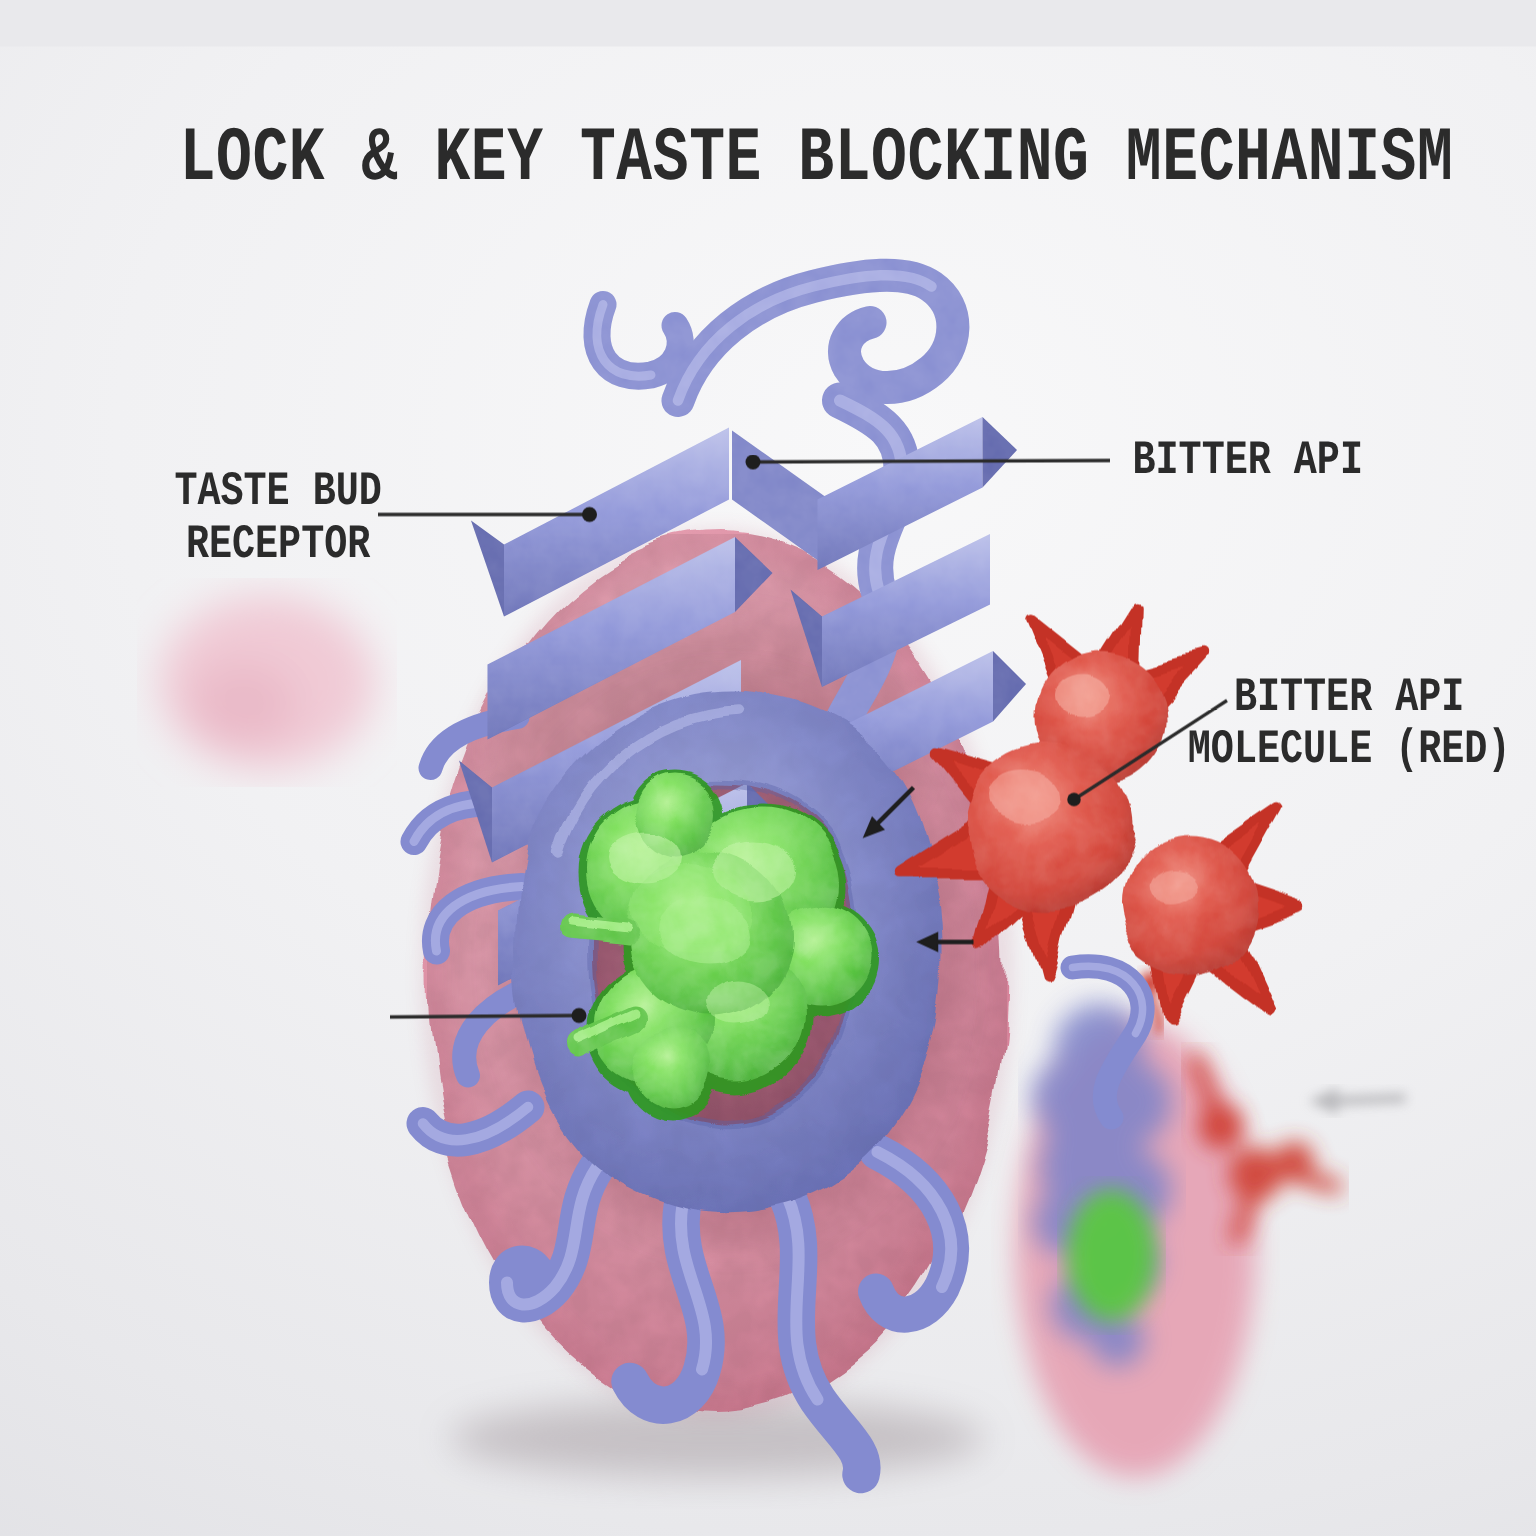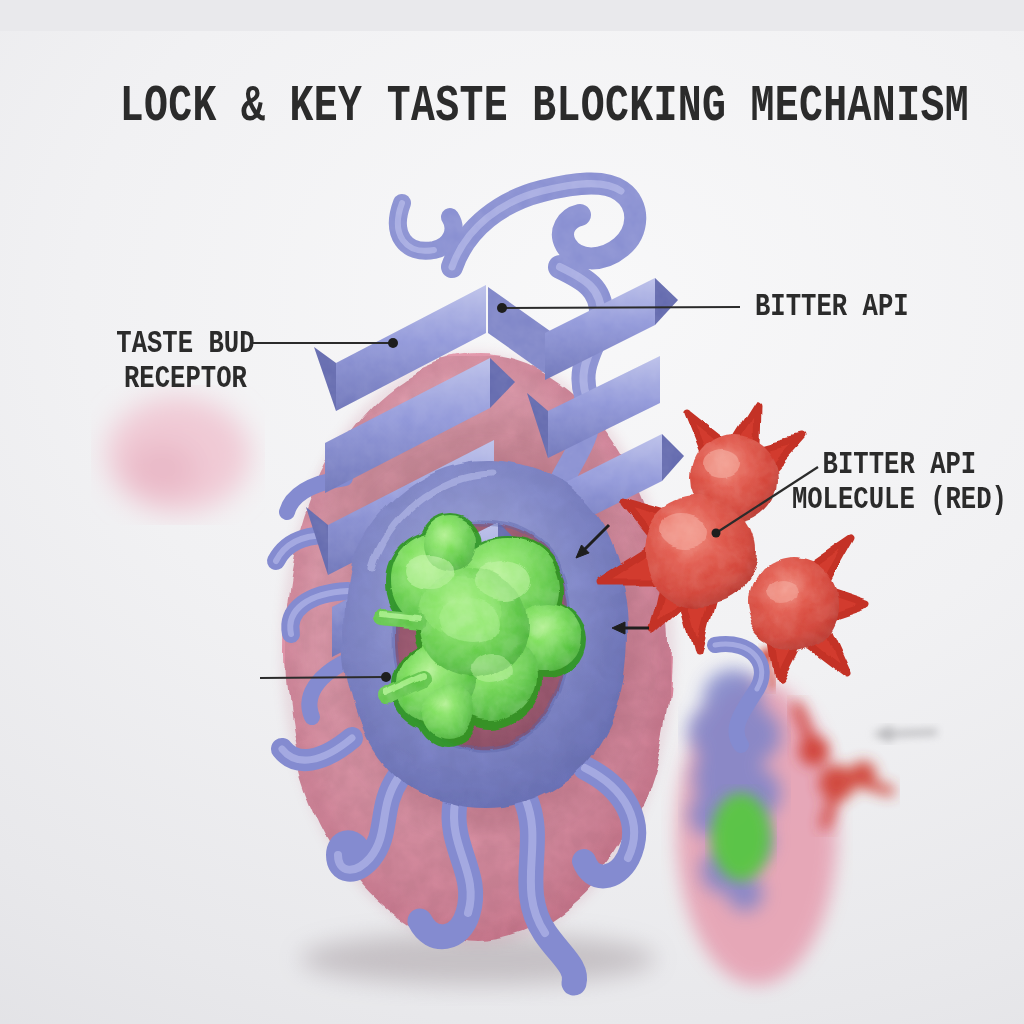--- a/index.html
+++ b/index.html
@@ -302,21 +302,21 @@
       <line x1="260" y1="647" x2="386" y2="646"></line>
           <circle cx="386" cy="646" r="5" fill="#1e1e1e" stroke="none"></circle>
     </g>
   </g>
 </svg>
 
 <div class="title-wrap">
   <span class="cond">LOCK &amp; KEY TASTE BLOCKING MECHANISM</span>
 </div>
 
-<div class="lbl align-c" style="left:85px;top:296px;width:200px;">
+<div class="lbl align-c" style="left:85px;top:280px;width:200px;">
   <span class="cond">
     <div>TASTE BUD</div>
     <div>RECEPTOR</div>
   </span>
 </div>
 
 <div class="lbl align-l" style="left:755px;top:259px;">
   <span class="cond">
     <div>BITTER API</div>
   </span>

